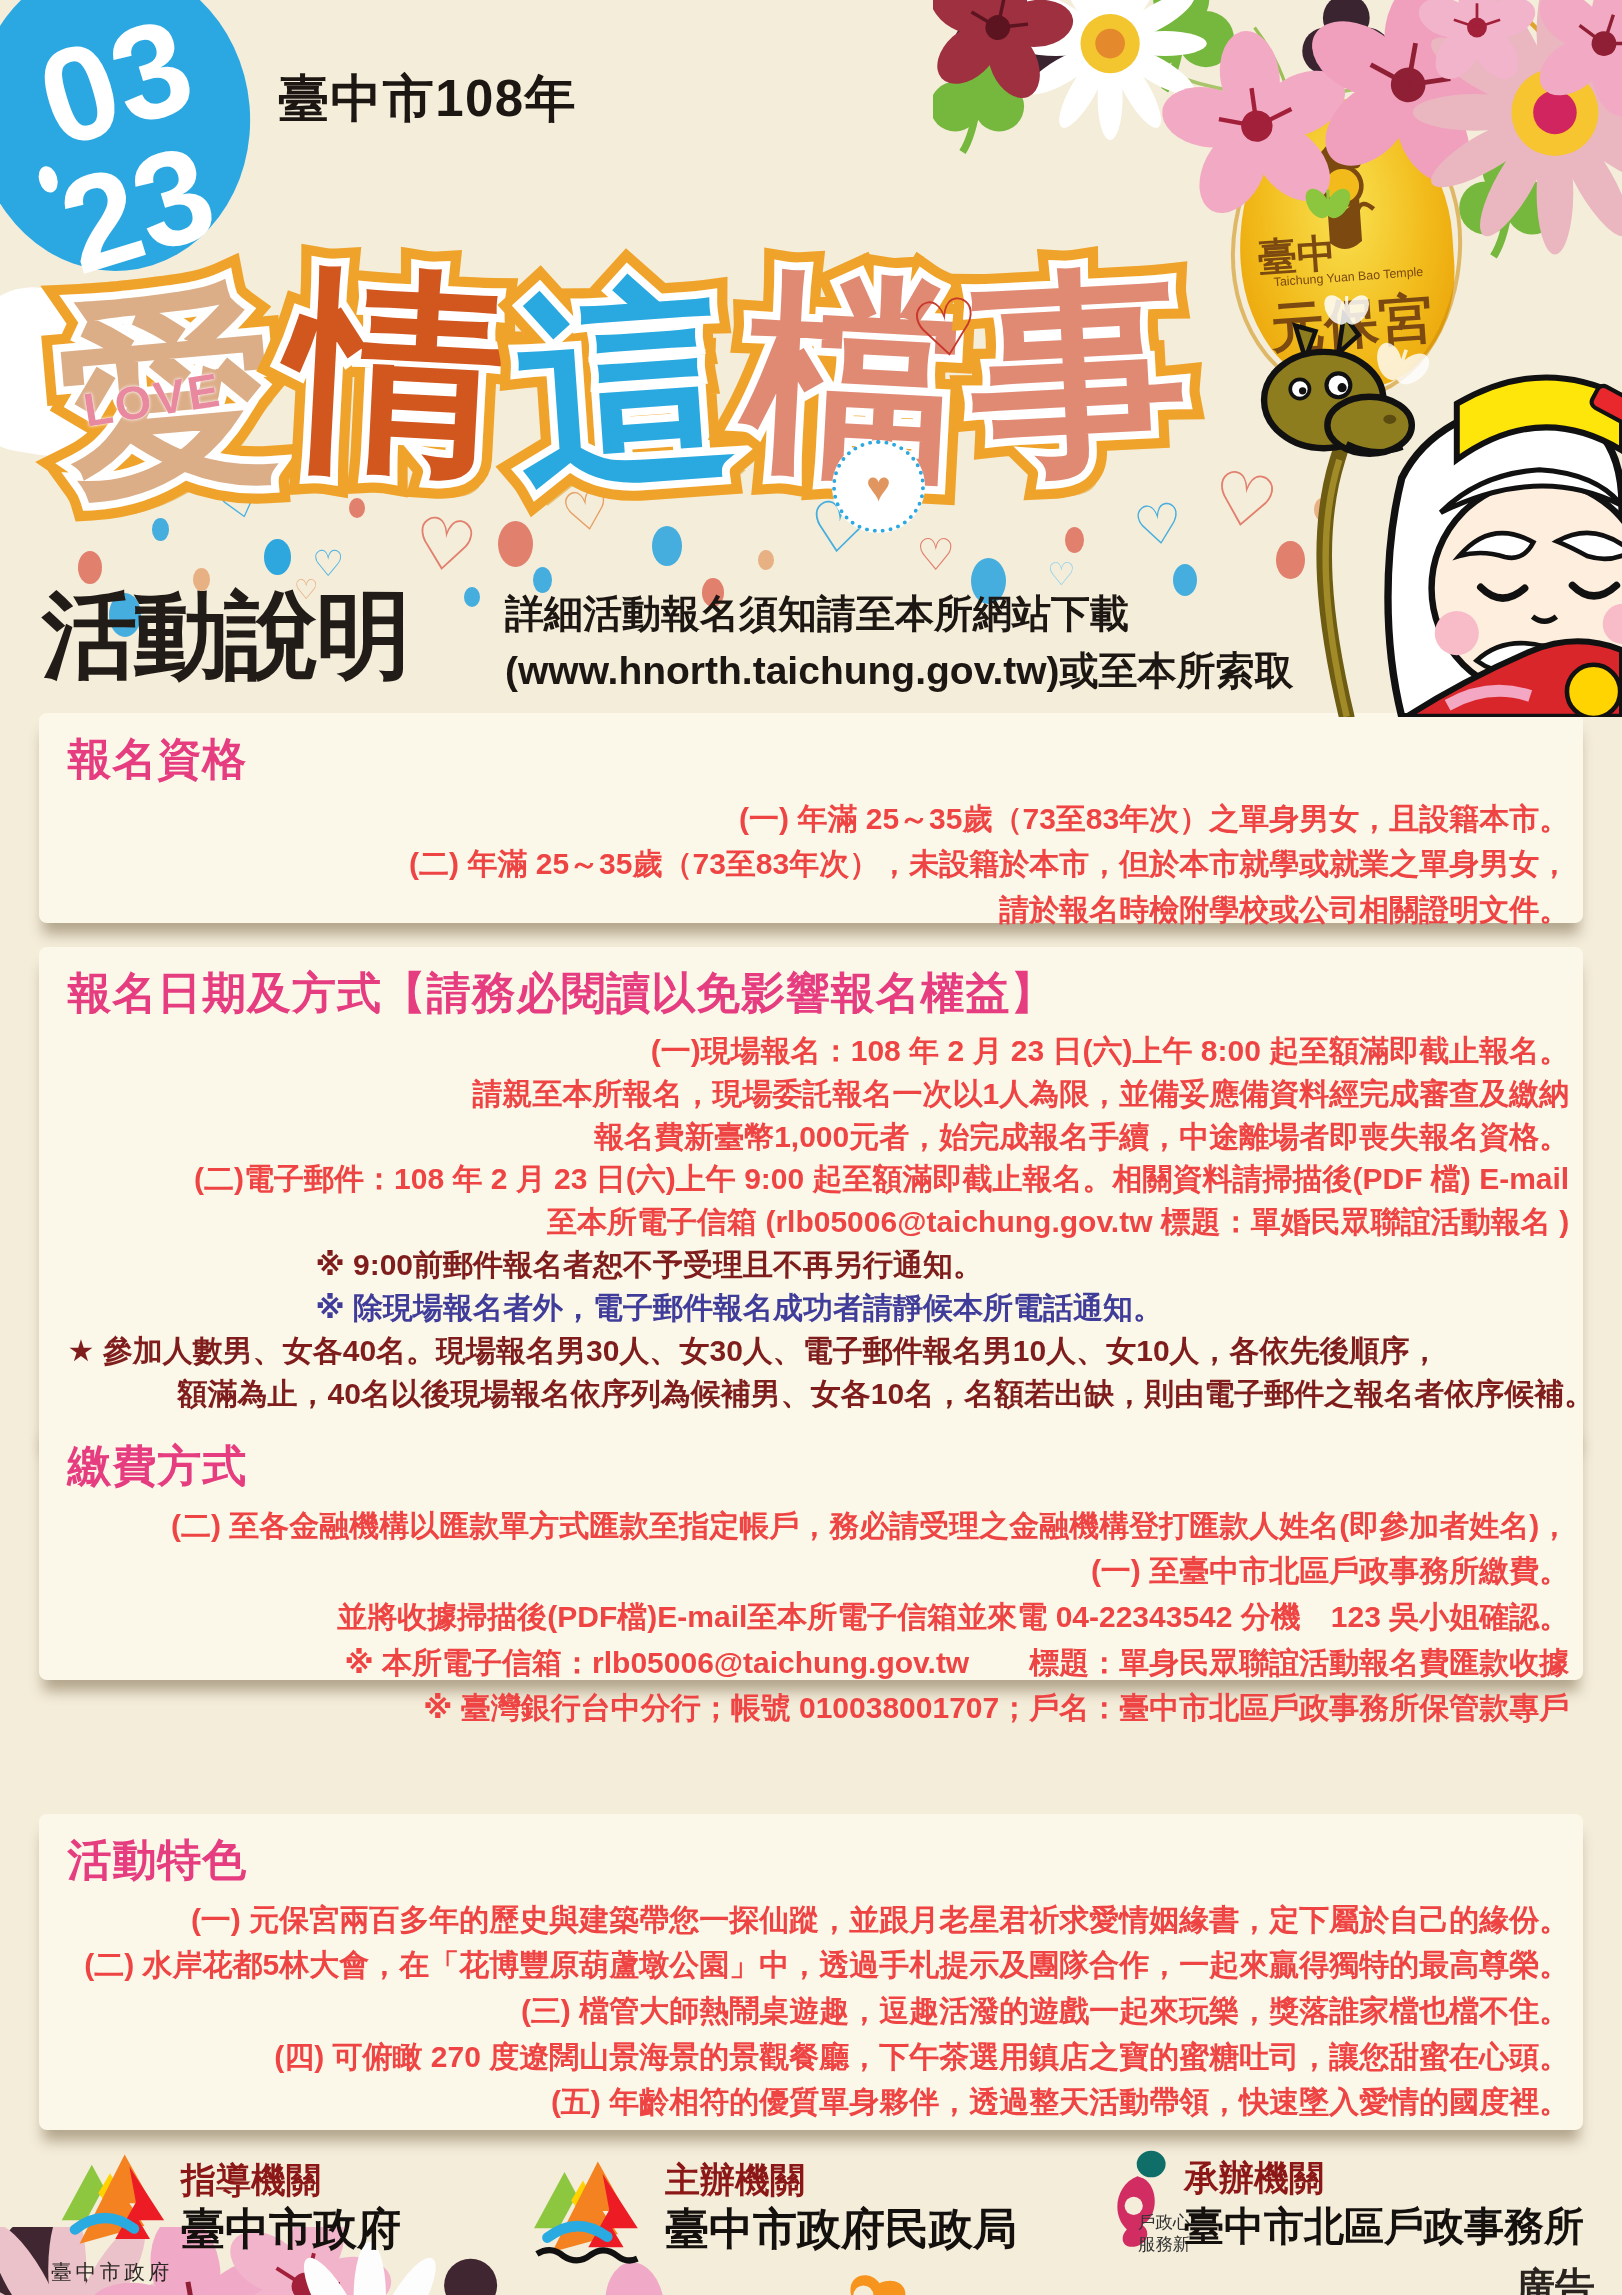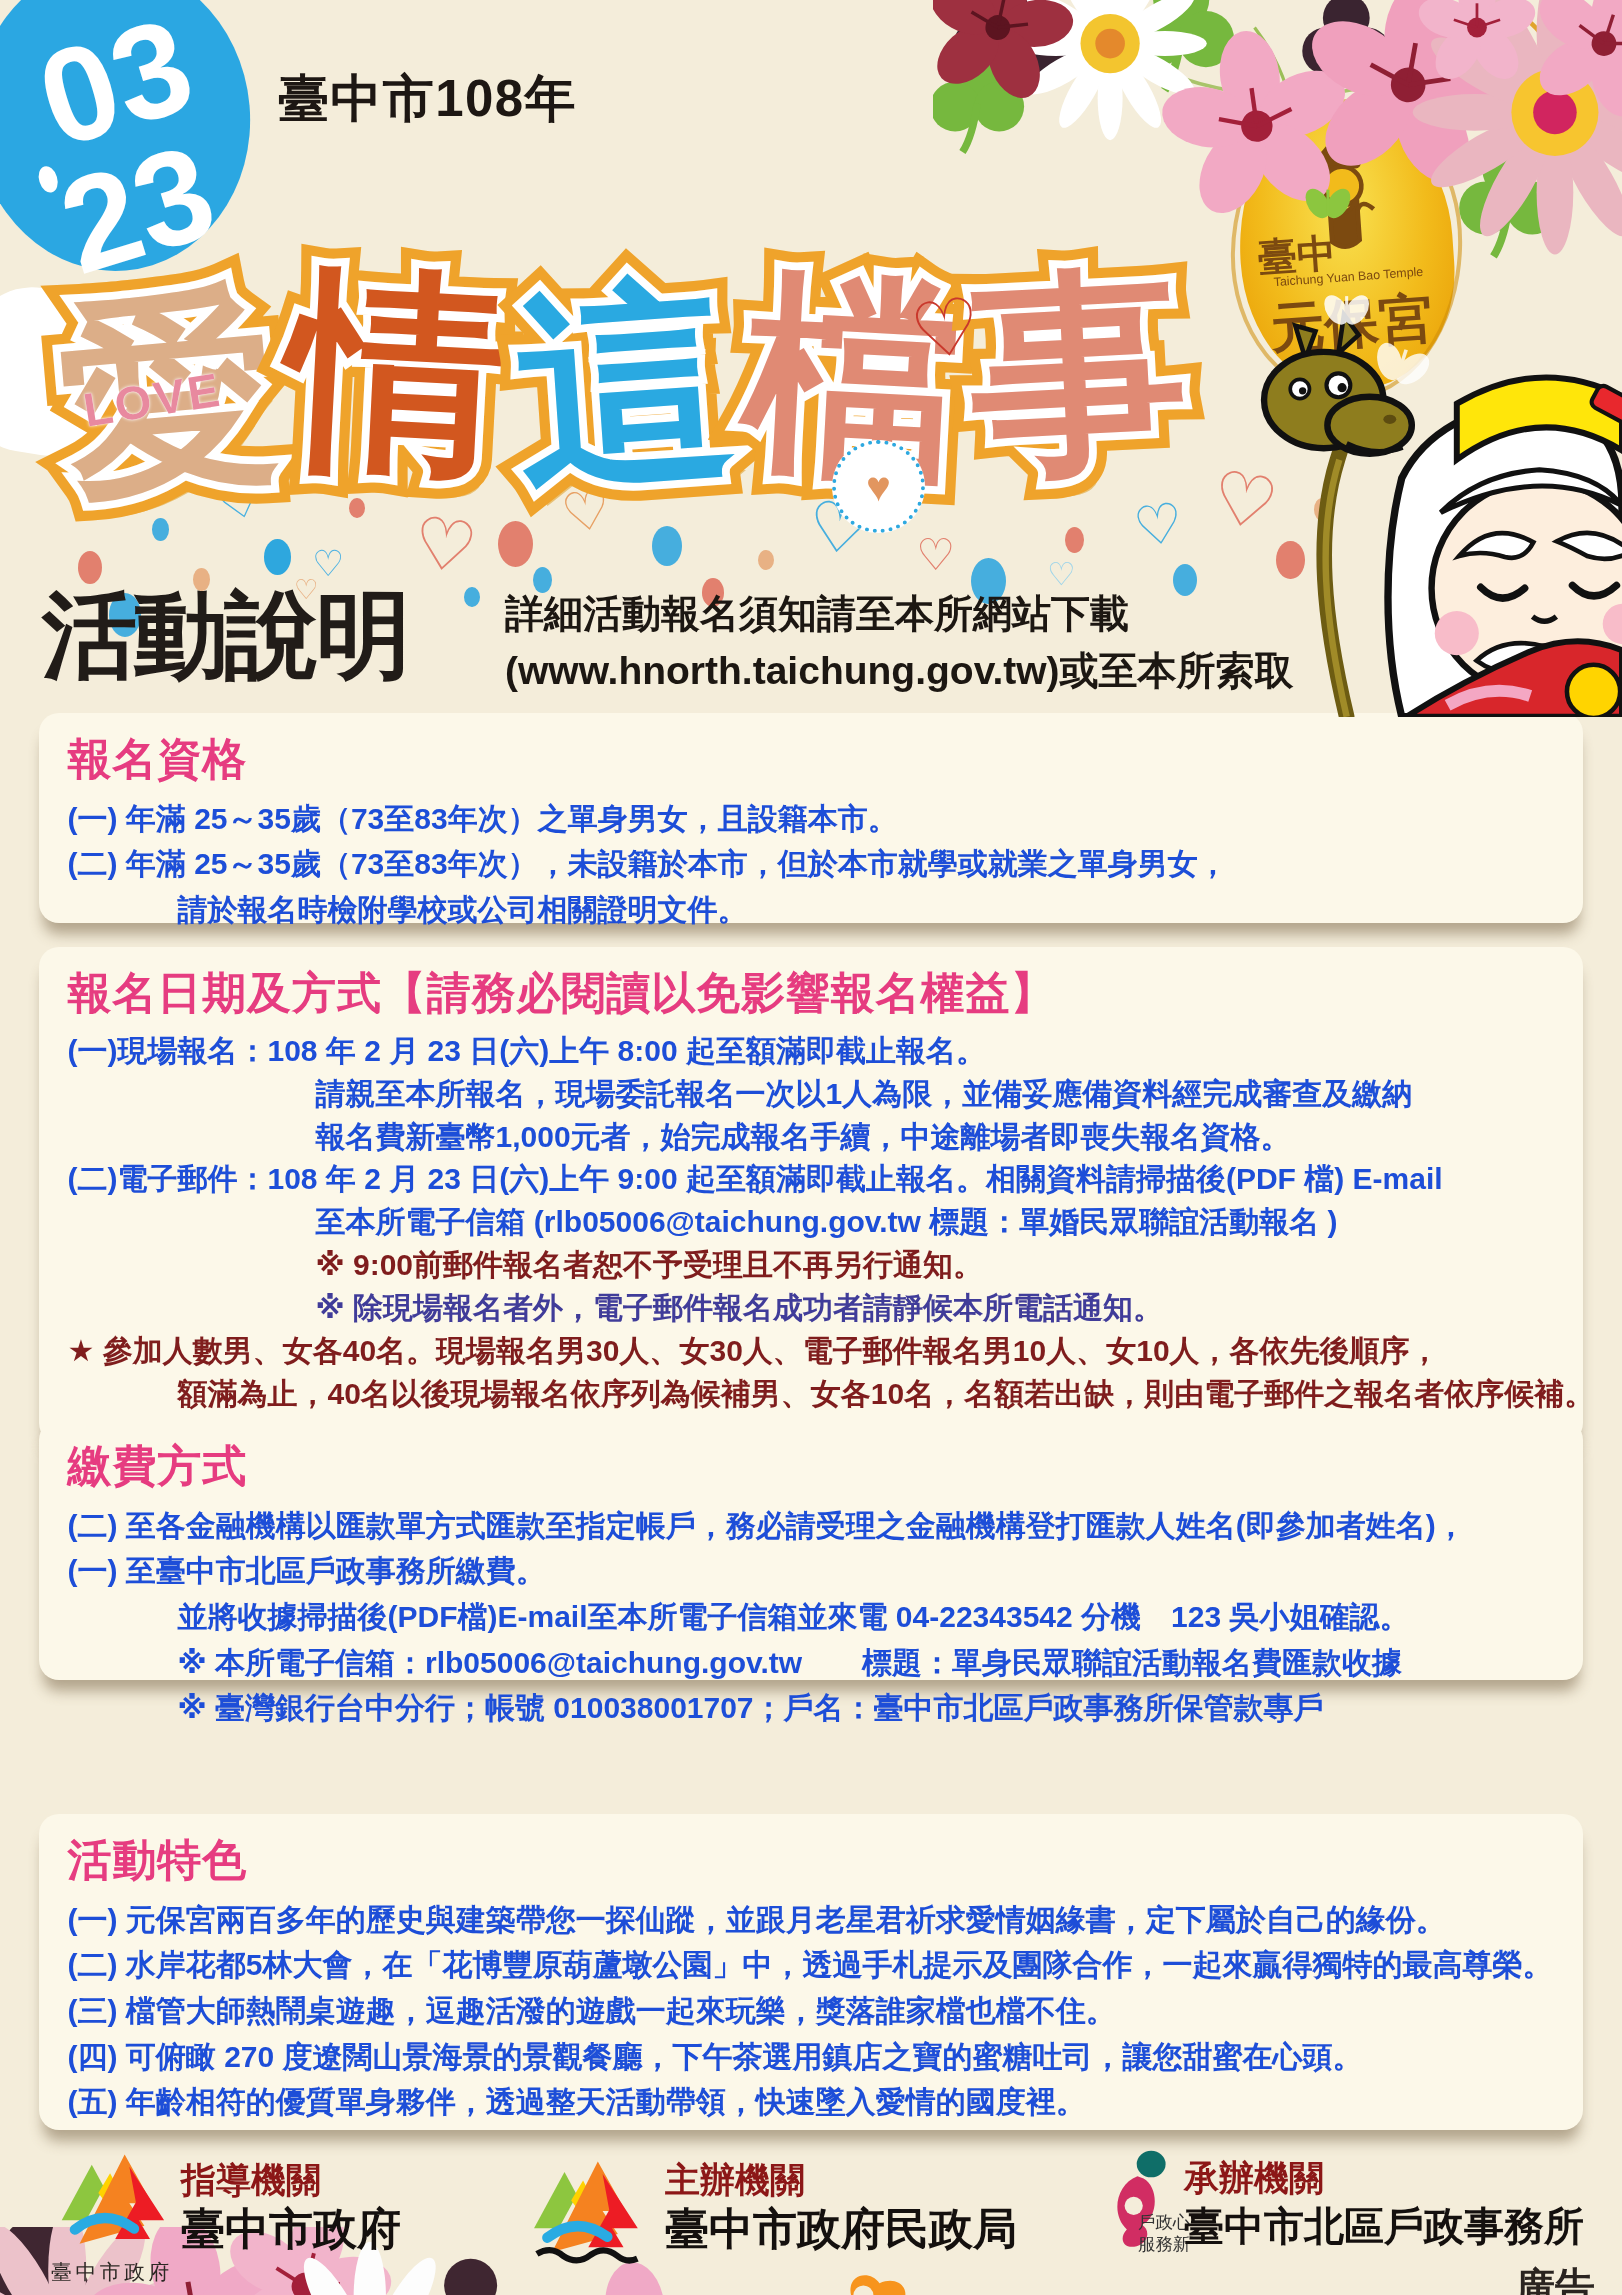--- a/index.html
+++ b/index.html
@@ -42,31 +42,31 @@
   
   .deco-row{position:absolute;left:0;top:0;z-index:1;}
   .heart{position:absolute;font-weight:900;line-height:1;}
   .dot{position:absolute;border-radius:50%;}
   
   .intro-big{position:absolute;left:42px;top:573px;font-size:95px;font-weight:900;color:#211c18;letter-spacing:-3.7px;z-index:2;}
   .intro-note{position:absolute;left:505px;font-size:39px;font-weight:900;color:#1c1712;white-space:nowrap;z-index:2;}
   .note1{top:587px;}
   .note2{top:644px;}
   
-  .card{position:absolute;left:39px;width:1544px;background:#fcf8e9;border-radius:20px;z-index:3;
+  .card{position:absolute;left:39px;width:1544px;background:#fcf8e9;border-radius:8px;z-index:3;
         box-shadow:0 15.6px 13.8px -4.6px rgba(100,78,46,.45);}
   .card1{top:713px;height:210px;}
   .card2{top:947px;height:496px;}
   .card3{top:1420px;height:260px;}
   .card4{top:1814px;height:316px;}
   .sec-heading{padding:17.4px 0 0 28.5px;font-size:44px;font-weight:900;color:#e63c80;letter-spacing:0.9px;}
   .sec-lines{padding:6.4px 13.8px 13.8px 28.5px;}
   .line{font-size:30px;font-weight:700;line-height:1.52;white-space:nowrap;letter-spacing:0;}
   .card2 .line{line-height:1.43;}
-  .tone-body{color:#1d4ed8;}
+  .tone-body{color:#ef4444;text-align:right;}
   .tone-red{color:#7f1d1d;}
   .tone-indigo{color:#403c99;}
   .ind-0{padding-left:0;}
   .ind-1{padding-left:110px;}
   .ind-2{padding-left:248px;}
   
   .org-role{position:absolute;font-size:35px;font-weight:900;color:#8c1717;z-index:3;}
   .org-name{position:absolute;font-size:44px;font-weight:900;color:#14100e;white-space:nowrap;z-index:3;}
   .g1-role{left:181px;top:2157px;}  .g1-name{left:181px;top:2200px;}
   .g2-role{left:665px;top:2157px;} .g2-name{left:665px;top:2200px;}

